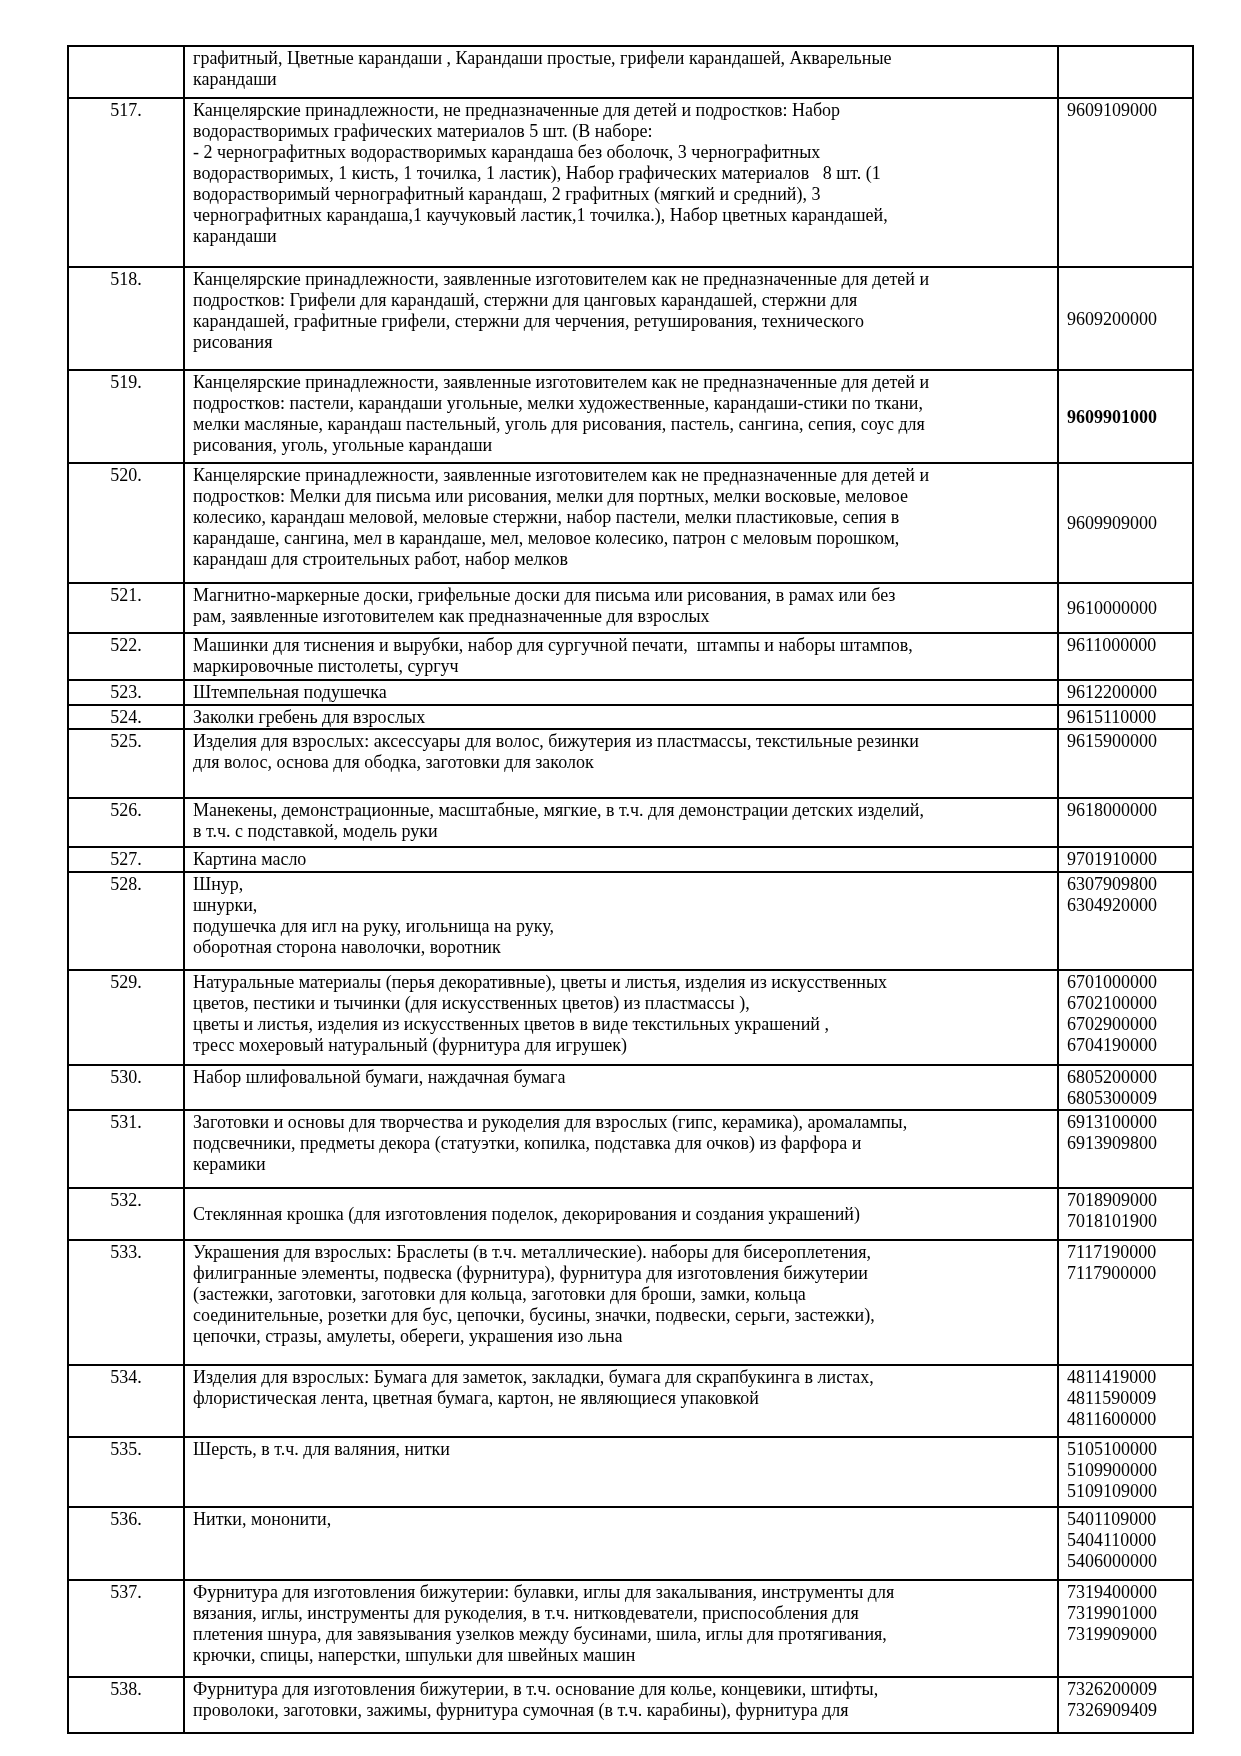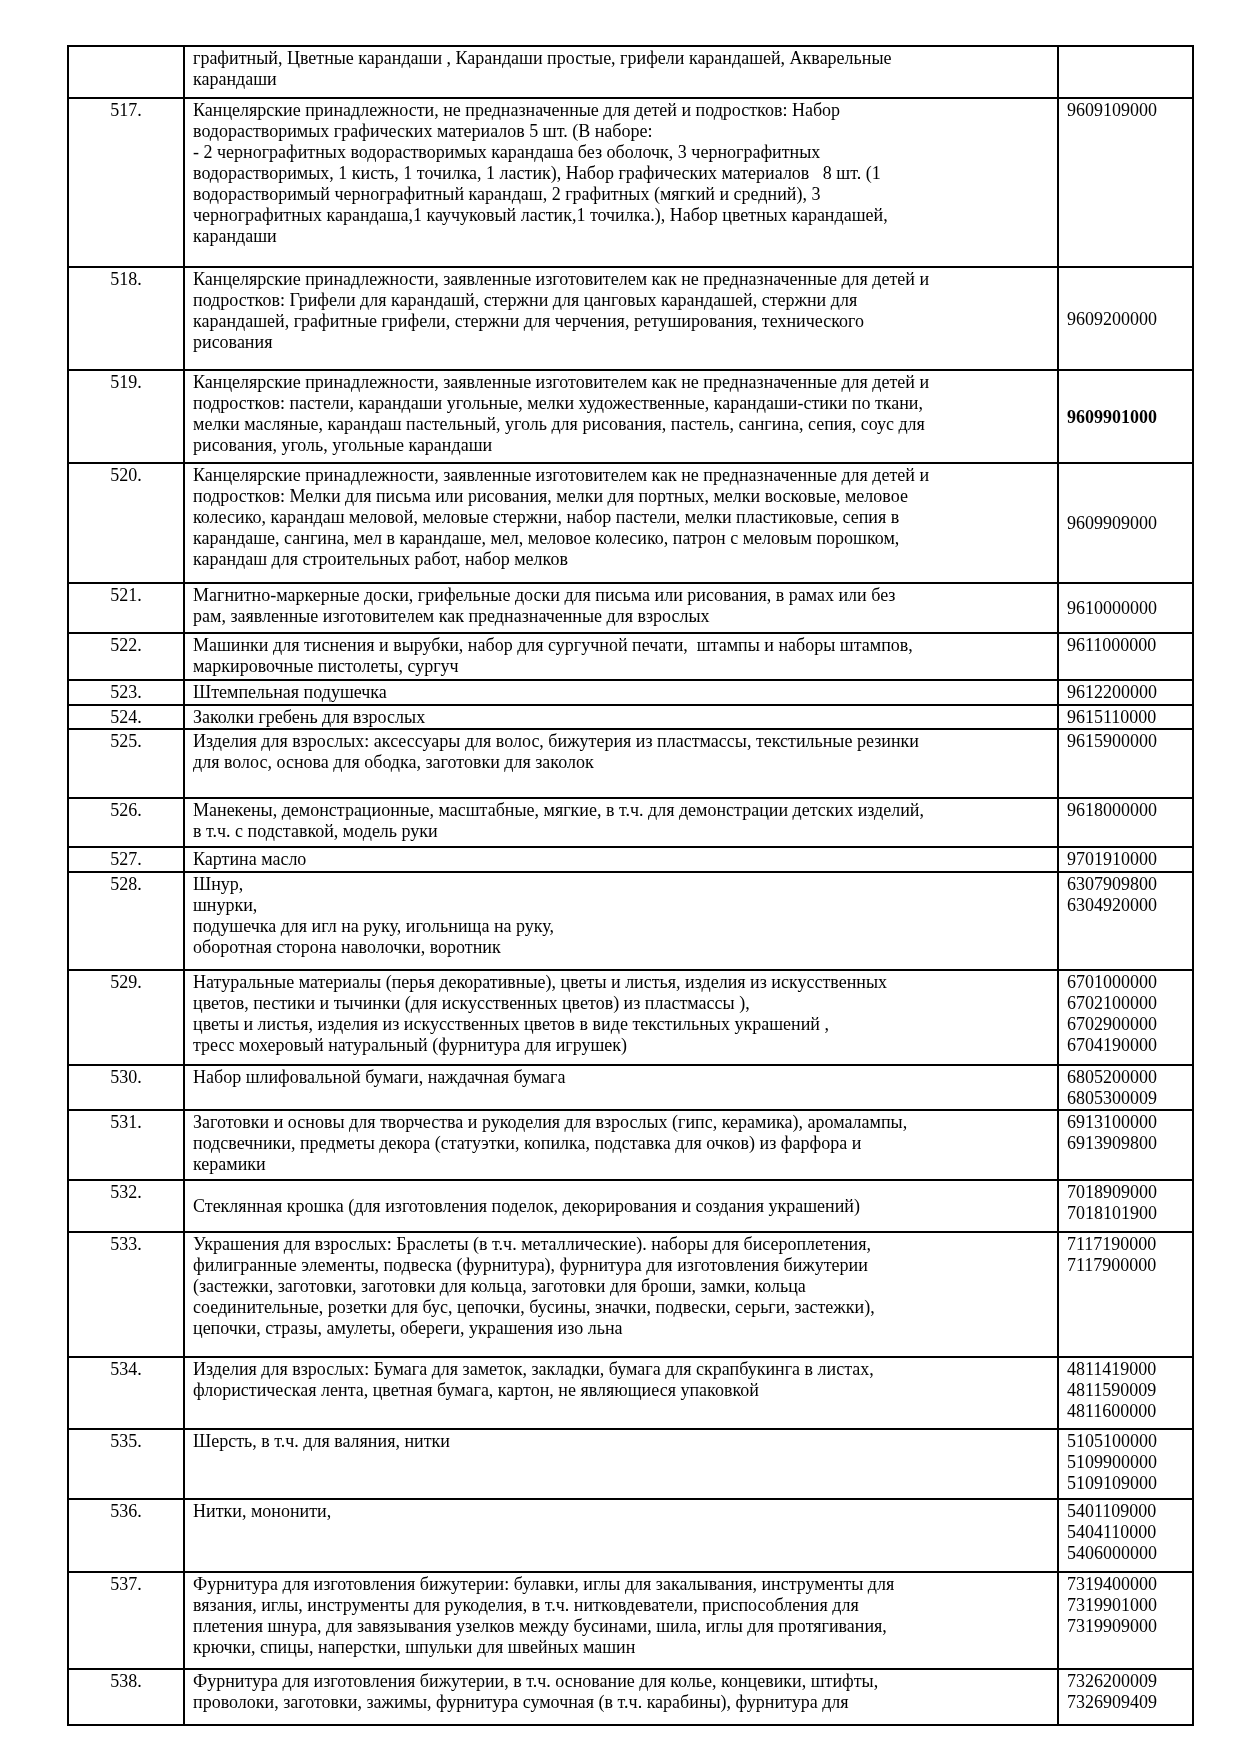--- a/index.html
+++ b/index.html
@@ -211,21 +211,21 @@
         <tr style="height: 40px; border-radius: 19px;">
     <td class="c-num">530.</td>
     <td class="c-desc">
             <div class="line">Набор шлифовальной бумаги, наждачная бумага</div>
           </td>
     <td class="c-code">
             <div class="line">6805200000</div>
             <div class="line">6805300009</div>
           </td>
   </tr>
-        <tr style="height: 70px;">
+        <tr style="height: 78px;">
     <td class="c-num">531.</td>
     <td class="c-desc">
             <div class="line">Заготовки и основы для творчества и рукоделия для взрослых (гипс, керамика), аромалампы,</div>
             <div class="line">подсвечники, предметы декора (статуэтки, копилка, подставка для очков) из фарфора и</div>
             <div class="line">керамики</div>
           </td>
     <td class="c-code">
             <div class="line">6913100000</div>
             <div class="line">6913909800</div>
           </td>

